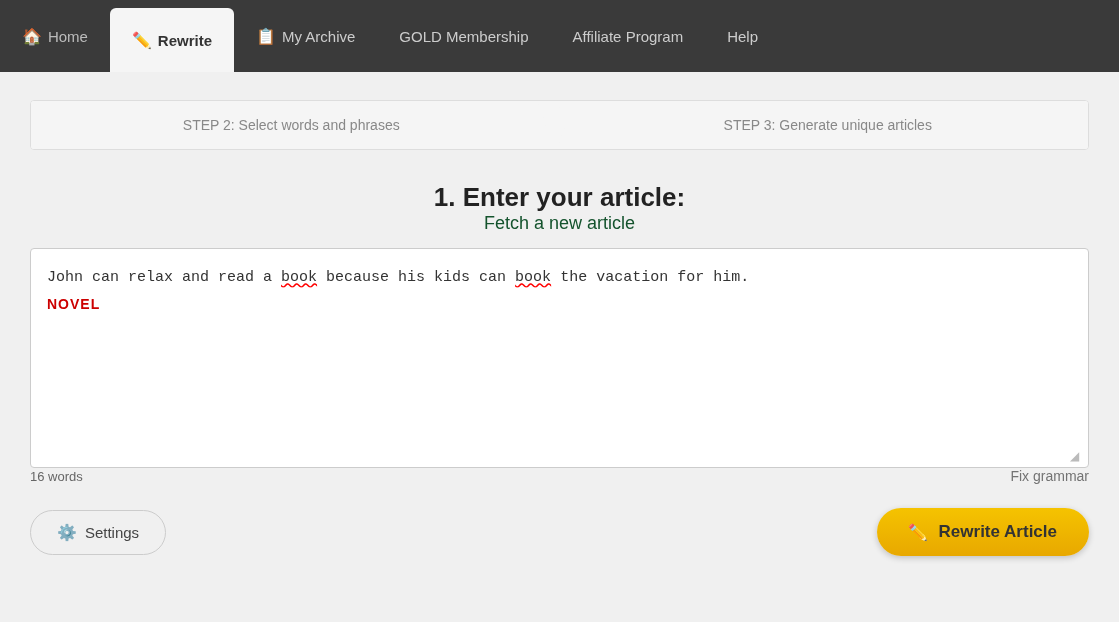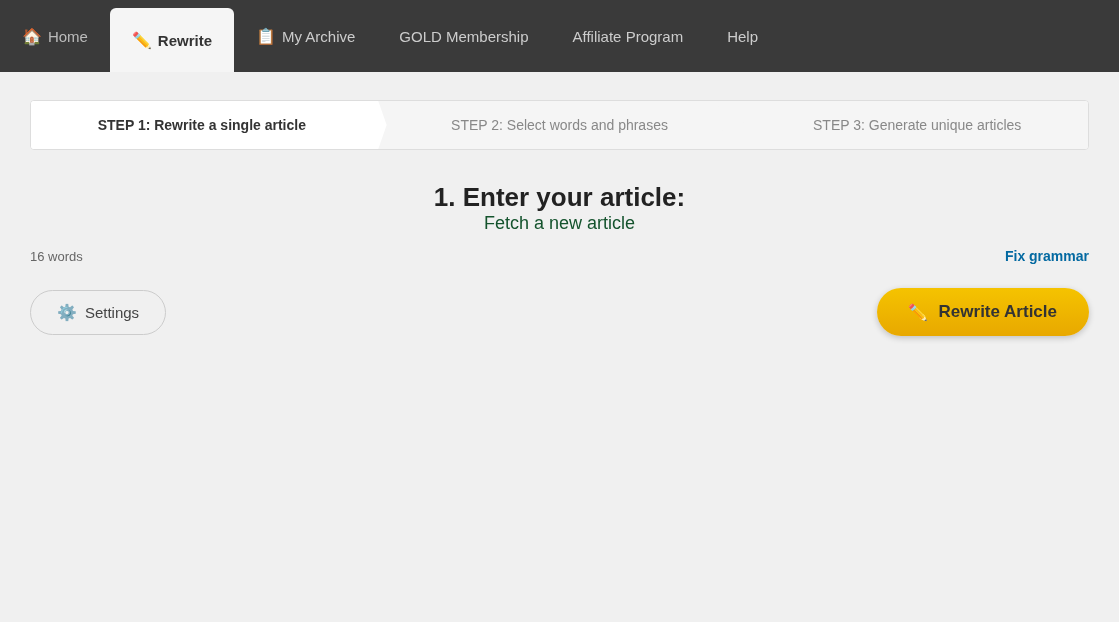--- a/index.html
+++ b/index.html
@@ -148,25 +148,24 @@
       justify-content: space-between;
       align-items: center;
       margin-top: 0;
       margin-bottom: 24px;
     }
     .word-count {
       font-size: 13px;
       color: #666;
     }
     .fix-grammar-link {
-      color: #0369a1;
+      color: #737373;
       font-size: 14px;
       cursor: pointer;
       text-decoration: none;
-      font-weight: bold;
     }
 
     
     .bottom-buttons {
       display: flex;
       justify-content: space-between;
       align-items: center;
     }
     .settings-btn {
       background: #f0f0f0;
@@ -234,36 +233,40 @@
     <span>Affiliate Program</span>
   </a>
   <a class="nav-item">
     <span>Help</span>
   </a>
 </nav>
 
 <div class="main-content">
 
   <div class="steps-bar">
-    <div class="step active">
-      <span>STEP 1: Rewrite a single article</span>
-    </div>
     <div class="step">
       <span>STEP 2: Select words and phrases</span>
     </div>
     <div class="step">
       <span>STEP 3: Generate unique articles</span>
     </div>
   </div>
 
   <div class="section-header">
     <h1 class="section-title">1. Enter your article:</h1>
     <a class="fetch-link">Fetch a new article</a>
   </div>
 
+  <div class="textarea-wrapper">
+    <div class="article-display">
+      John can relax and read a <span class="underline-red">book</span> because his kids can <span class="underline-red">book</span> the vacation for him.<br>
+      <span class="autocorrect-popup">NOVEL</span>
+    </div>
+    <div class="textarea-resize-handle">◢</div>
+  </div>
 
   <div class="word-count-row">
     <span class="word-count">16 words</span>
     <a class="fix-grammar-link">Fix grammar</a>
   </div>
 
   <div class="bottom-buttons">
     <button class="settings-btn">
       <span class="gear-icon">⚙️</span>
       <span>Settings</span>

